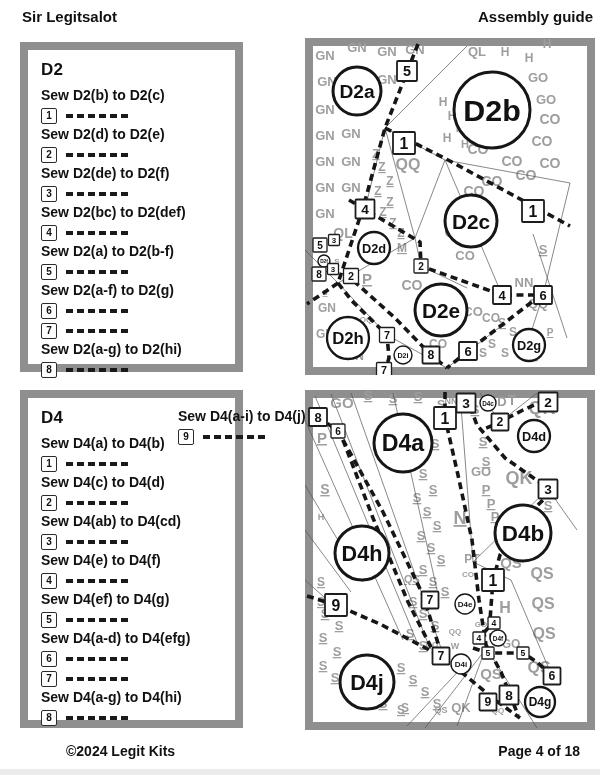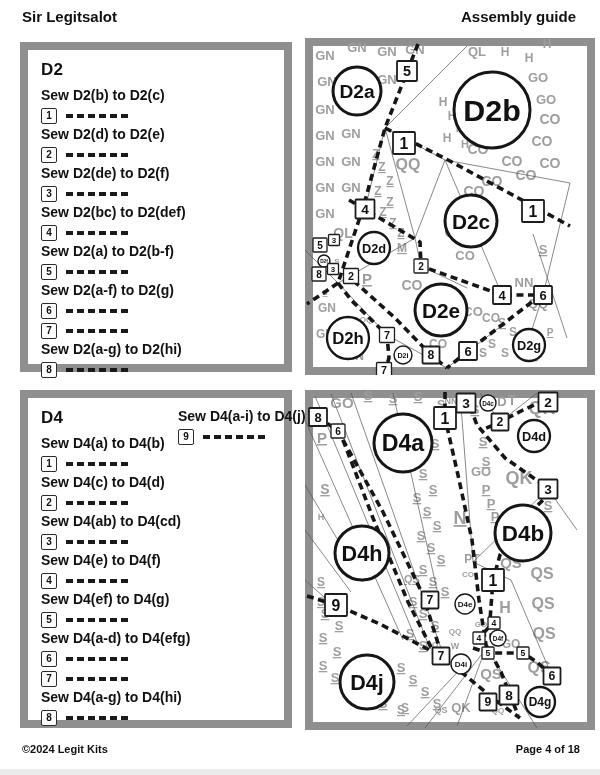--- a/index.html
+++ b/index.html
@@ -2,28 +2,28 @@
 <html><head>
 <meta charset="utf-8">
 <style>
   html,body{margin:0;padding:0;}
   body{
     width:600px;height:775px;position:relative;background:#ffffff;
     font-family:"Liberation Sans",sans-serif;color:#111;overflow:hidden;
   }
   .hdr{position:absolute;top:8px;font-size:15px;font-weight:bold;}
   .hdr.left{left:22px;}
-  .hdr.right{right:24px;text-align:center;}
-  .ftr{position:absolute;top:743px;font-size:11px;font-weight:bold;}
+  .hdr.right{right:7px;text-align:center;}
+  .ftr{position:absolute;top:743px;font-size:14px;font-weight:bold;margin-left:44px;}
   .ftr.left{left:22px;}
   .ftr.right{right:20px;text-align:left;}
   .bottom-band{position:absolute;left:0;top:769px;width:600px;height:6px;background:#ececec;}
 
   .panel{
-    position:absolute;left:20px;width:272px;box-sizing:border-box;
+    position:absolute;left:20px;width:223px;box-sizing:border-box;
     border:8px solid #8f8f8f;background:#fff;
   }
   #panel-0{top:42px;height:330px;}
   #panel-1{top:390px;height:338px;}
   .panel-inner{position:relative;padding:8px 12px 0 13px;height:100%;box-sizing:border-box;}
   .panel-title{font-size:17px;font-weight:bold;margin:2px 0 7px 0;letter-spacing:.2px;}
   .step{margin-bottom:4px;}
   .step-text{font-size:14px;font-weight:bold;margin-bottom:3px;white-space:nowrap;}
   .step-row{height:16px;margin-bottom:2px;}
   .badge{

